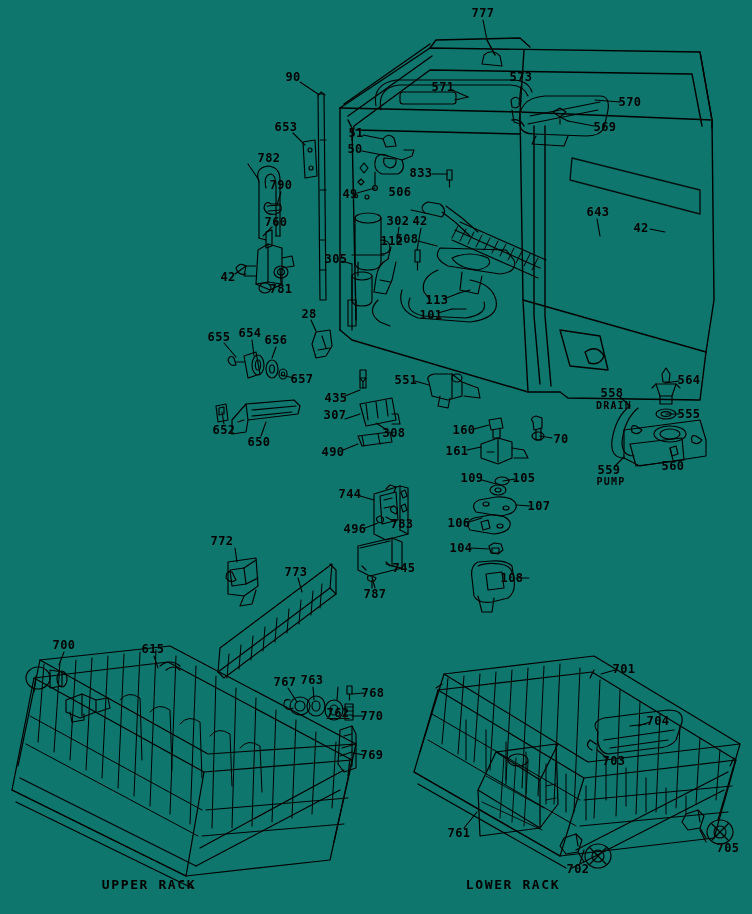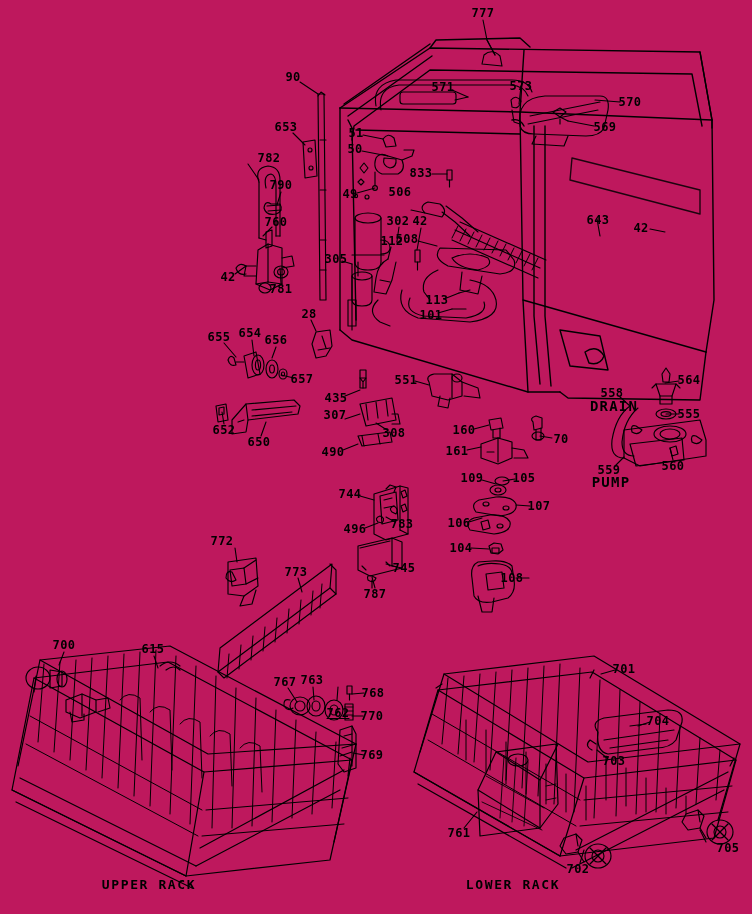--- a/index.html
+++ b/index.html
@@ -1,24 +1,24 @@
 <!DOCTYPE html>
 <html><head>
 <meta charset="utf-8">
 <title>Dishwasher Parts Diagram</title>
 <style>
   html,body{margin:0;padding:0;background:#ffffff;}
   body{width:752px;height:914px;overflow:hidden;
        font-family:"DejaVu Sans Mono","Liberation Mono",monospace;color:#000;}
-  #sheet{position:relative;width:752px;height:914px;background:#be185d;}
+  #sheet{position:relative;width:752px;height:914px;background:#0f766e;}
   #art{position:absolute;left:0;top:0;width:752px;height:914px;}
   .cal{position:absolute;font-family:"DejaVu Sans Mono","Liberation Mono",monospace;
        font-size:12px;font-weight:700;letter-spacing:.4px;color:#000;
        white-space:nowrap;line-height:1;transform:translate(-50%,-50%);}
-  .cal.sec{font-size:14px;letter-spacing:1.2px;}
+  .cal.sec{font-size:10px;letter-spacing:1.2px;}
   .cal.big{font-size:13px;letter-spacing:1.6px;}
 </style>
 </head>
 <body>
 
 <div id="sheet">
 
   <svg id="art" viewBox="0 0 752 914" xmlns="http://www.w3.org/2000/svg">
     <g fill="none" stroke="#000" stroke-width="1.15" stroke-linecap="round" stroke-linejoin="round">
 
@@ -575,34 +575,34 @@
         <polyline points="464,828 477,812"></polyline>
         <polyline points="706,842 700,830"></polyline>
         <polyline points="580,863 584,850"></polyline>
       </g>
   </svg>
 
   <div id="callout-layer">
       <div class="cal" style="left: 483px; top: 13px;">777</div>
       <div class="cal" style="left: 293px; top: 77px;">90</div>
       <div class="cal" style="left: 443px; top: 87px;">571</div>
-      <div class="cal" style="left: 521px; top: 86px; text-align: center;">573</div>
+      <div class="cal" style="left: 521px; top: 77px; text-align: center;">573</div>
       <div class="cal" style="left: 630px; top: 102px;">570</div>
       <div class="cal" style="left: 605px; top: 127px;">569</div>
       <div class="cal" style="left: 286px; top: 127px;">653</div>
       <div class="cal" style="left: 356px; top: 133px;">51</div>
       <div class="cal" style="left: 355px; top: 149px;">50</div>
       <div class="cal" style="left: 421px; top: 173px;">833</div>
       <div class="cal" style="left: 241px; top: 158px; margin-left: 28px;">782</div>
       <div class="cal" style="left: 281px; top: 185px;">790</div>
       <div class="cal" style="left: 350px; top: 194px;">49</div>
       <div class="cal" style="left: 400px; top: 192px;">506</div>
       <div class="cal" style="left: 398px; top: 221px;">302</div>
       <div class="cal" style="left: 420px; top: 221px;">42</div>
-      <div class="cal" style="left: 595px; top: 220px; padding-left: 6px;">643</div>
+      <div class="cal" style="left: 595px; top: 212px; padding-left: 6px;">643</div>
       <div class="cal" style="left: 641px; top: 228px;">42</div>
       <div class="cal" style="left: 276px; top: 222px;">760</div>
       <div class="cal" style="left: 392px; top: 241px;">112</div>
       <div class="cal" style="left: 407px; top: 239px;">508</div>
       <div class="cal" style="left: 336px; top: 259px;">305</div>
       <div class="cal" style="left: 228px; top: 277px;">42</div>
       <div class="cal" style="left: 281px; top: 289px;">781</div>
       <div class="cal" style="left: 437px; top: 300px;">113</div>
       <div class="cal" style="left: 431px; top: 315px;">101</div>
       <div class="cal" style="left: 309px; top: 314px;">28</div>

